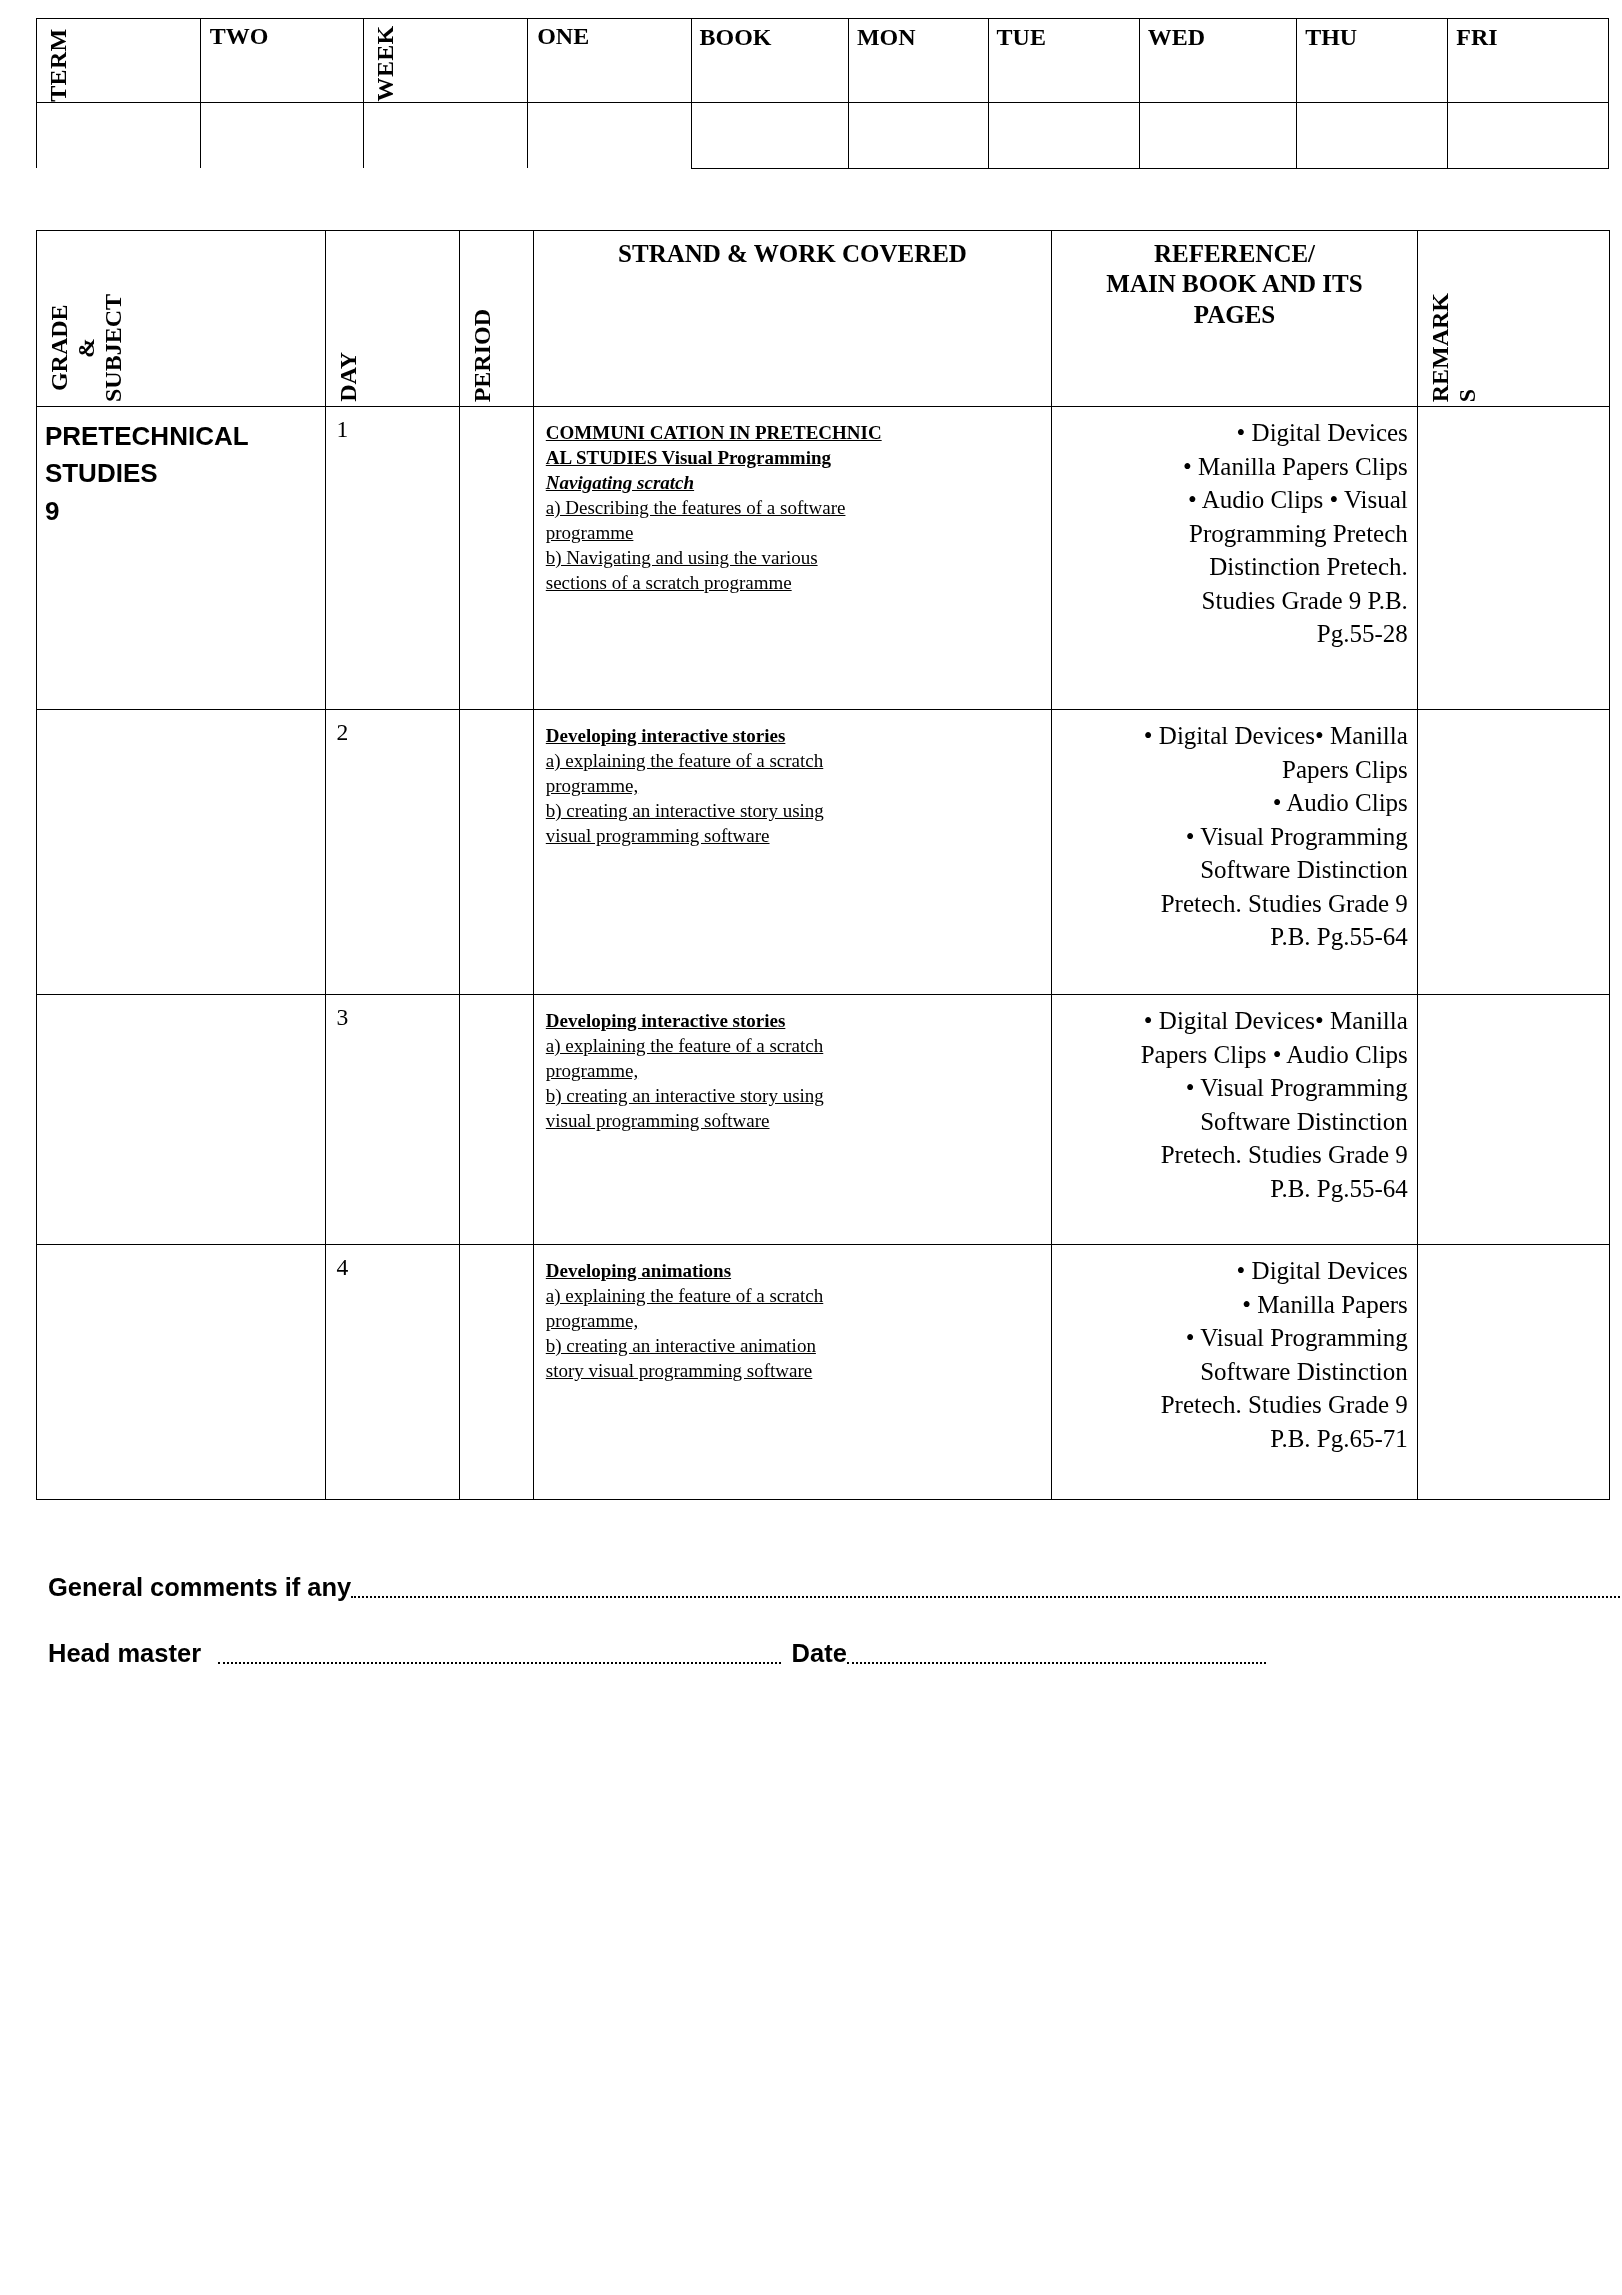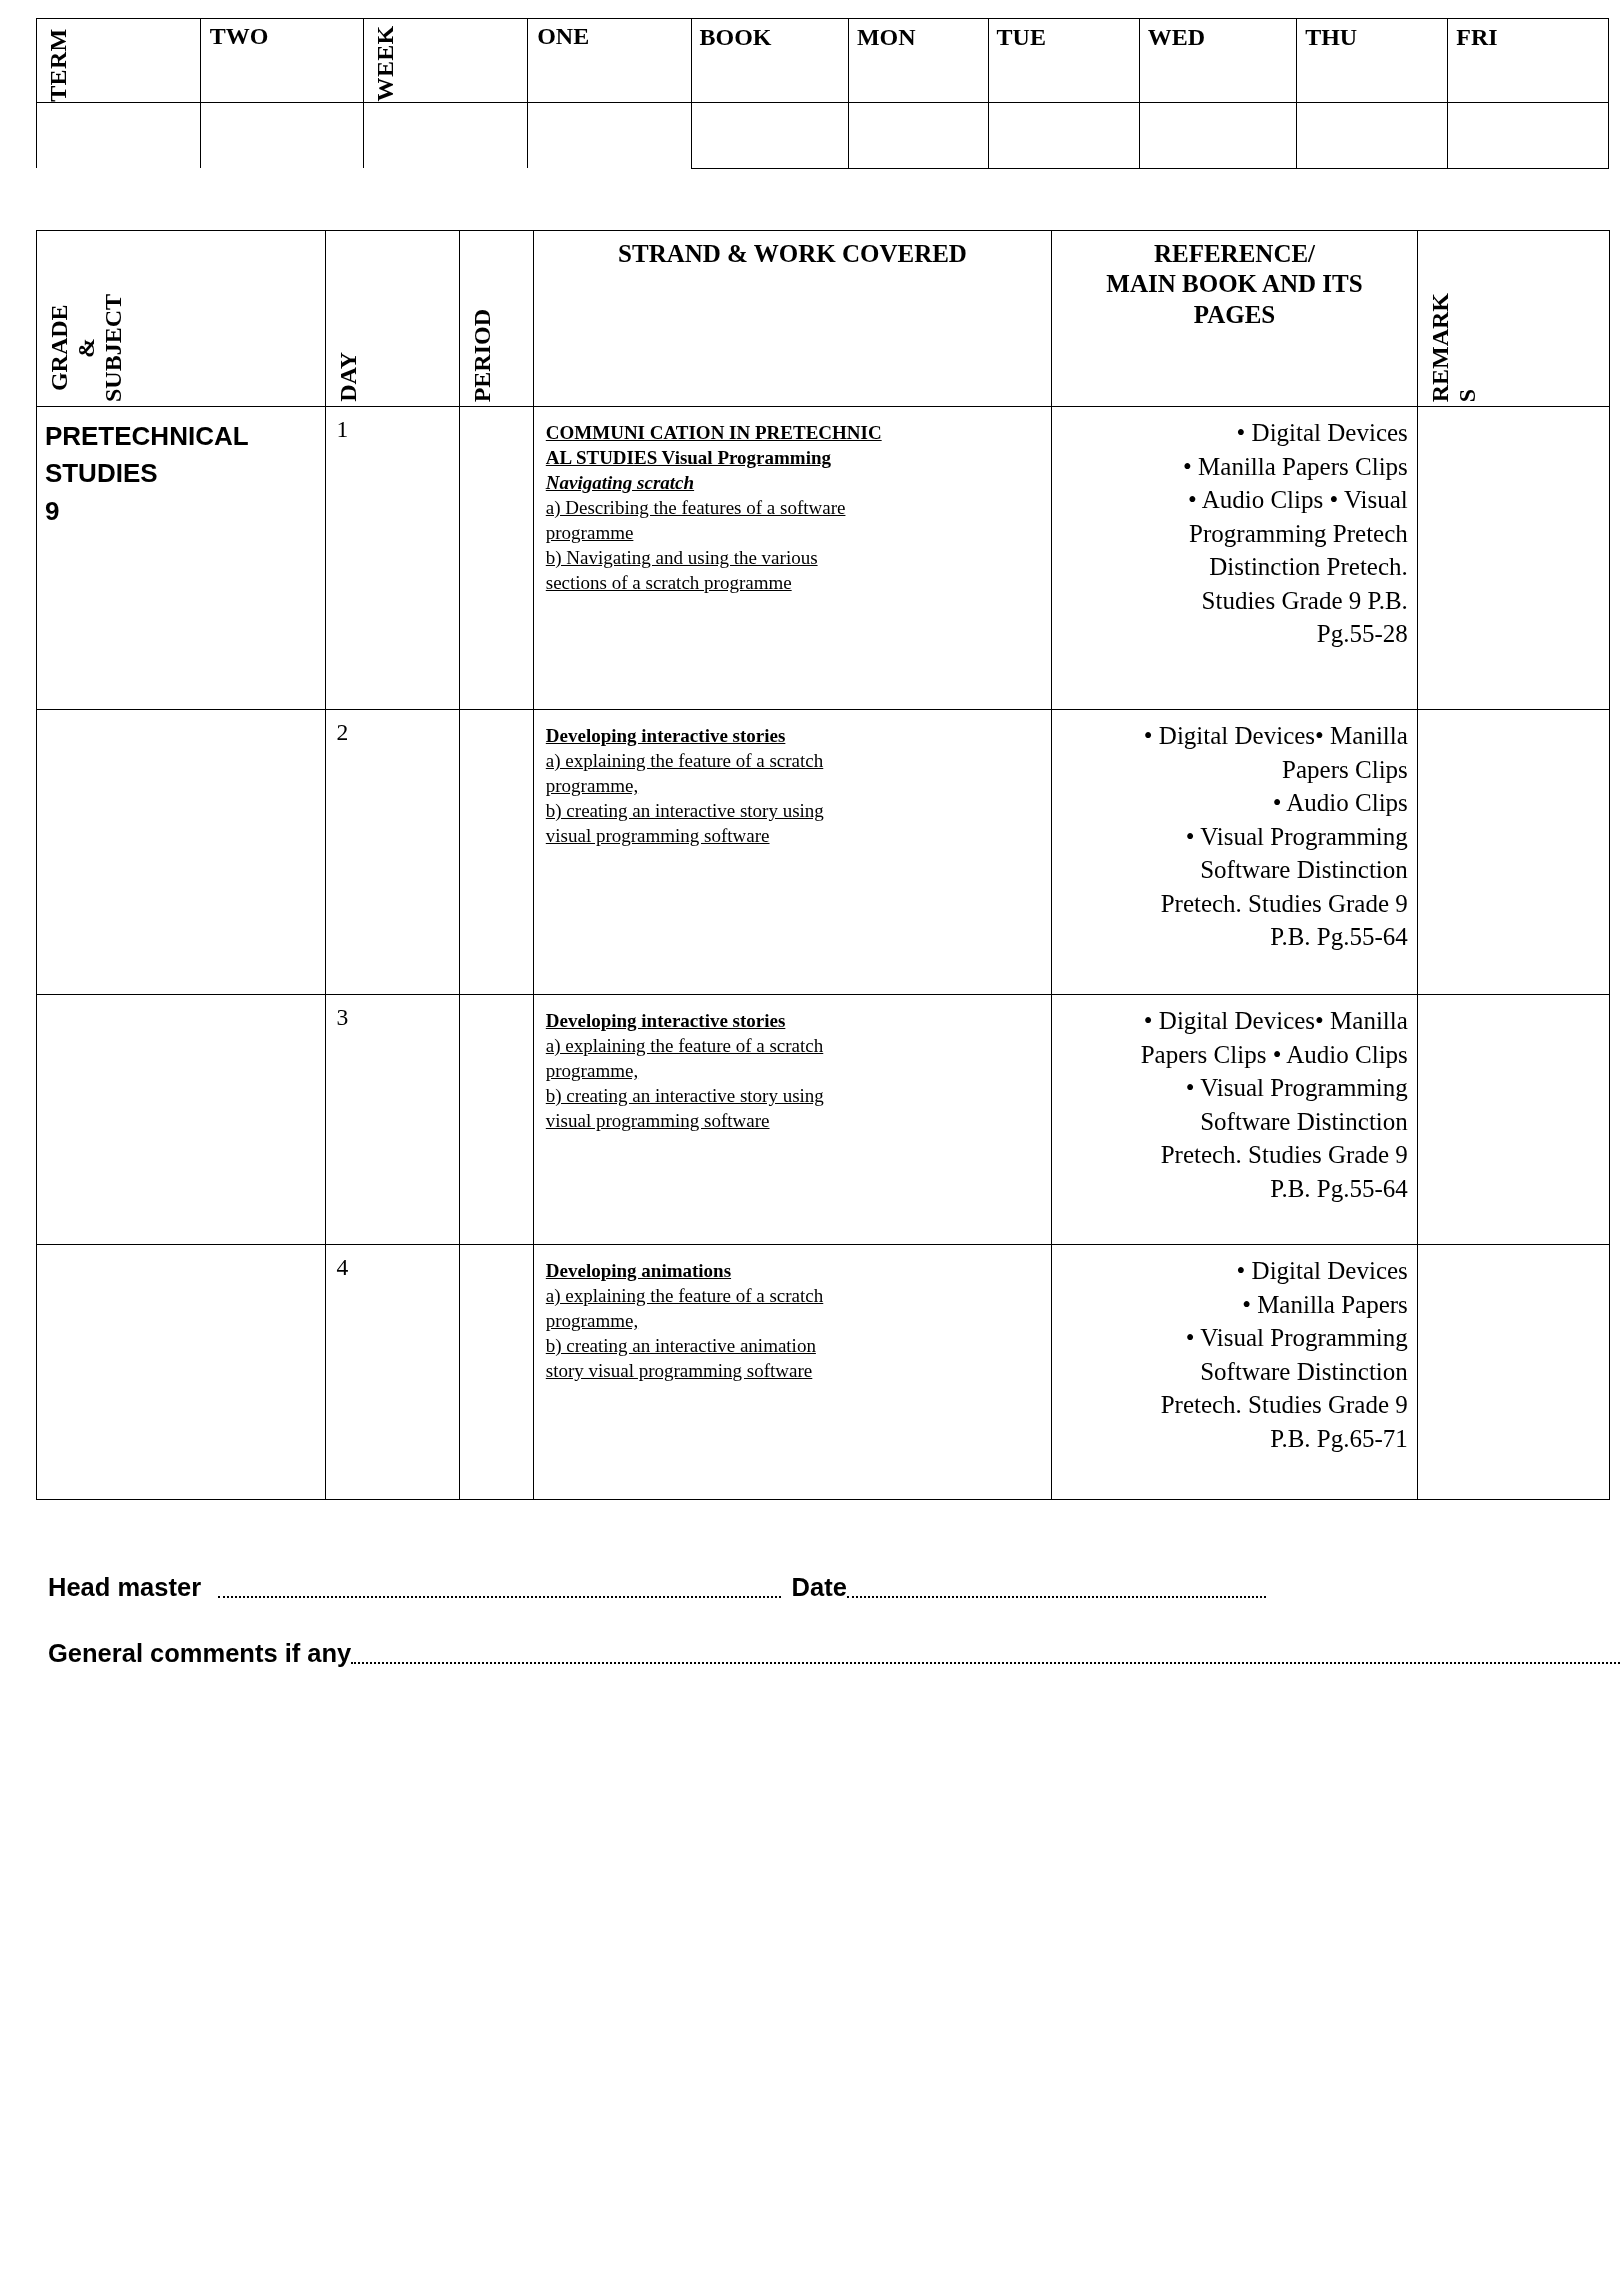--- a/index.html
+++ b/index.html
@@ -434,26 +434,26 @@
       </td>
       <td class="remarks-cell">
         <div class="ref-cell"></div>
       </td>
     </tr>
   </tbody>
     </table>
 
   <div class="footer">
     <div class="f-row">
+      <span class="f-label">General comments if any</span>
+      <span class="f-dots dots-long"></span>
+    </div>
+    <div class="f-row">
       <span class="f-label">Head master</span>
       <span class="f-gap"></span>
       <span class="f-dots dots-hm"></span>
       <span class="f-label-date">Date</span>
       <span class="f-dots dots-date"></span>
     </div>
-    <div class="f-row">
-      <span class="f-label">General comments if any</span>
-      <span class="f-dots dots-long"></span>
-    </div>
   </div>
 
 </div>
 
 
 </body></html>

